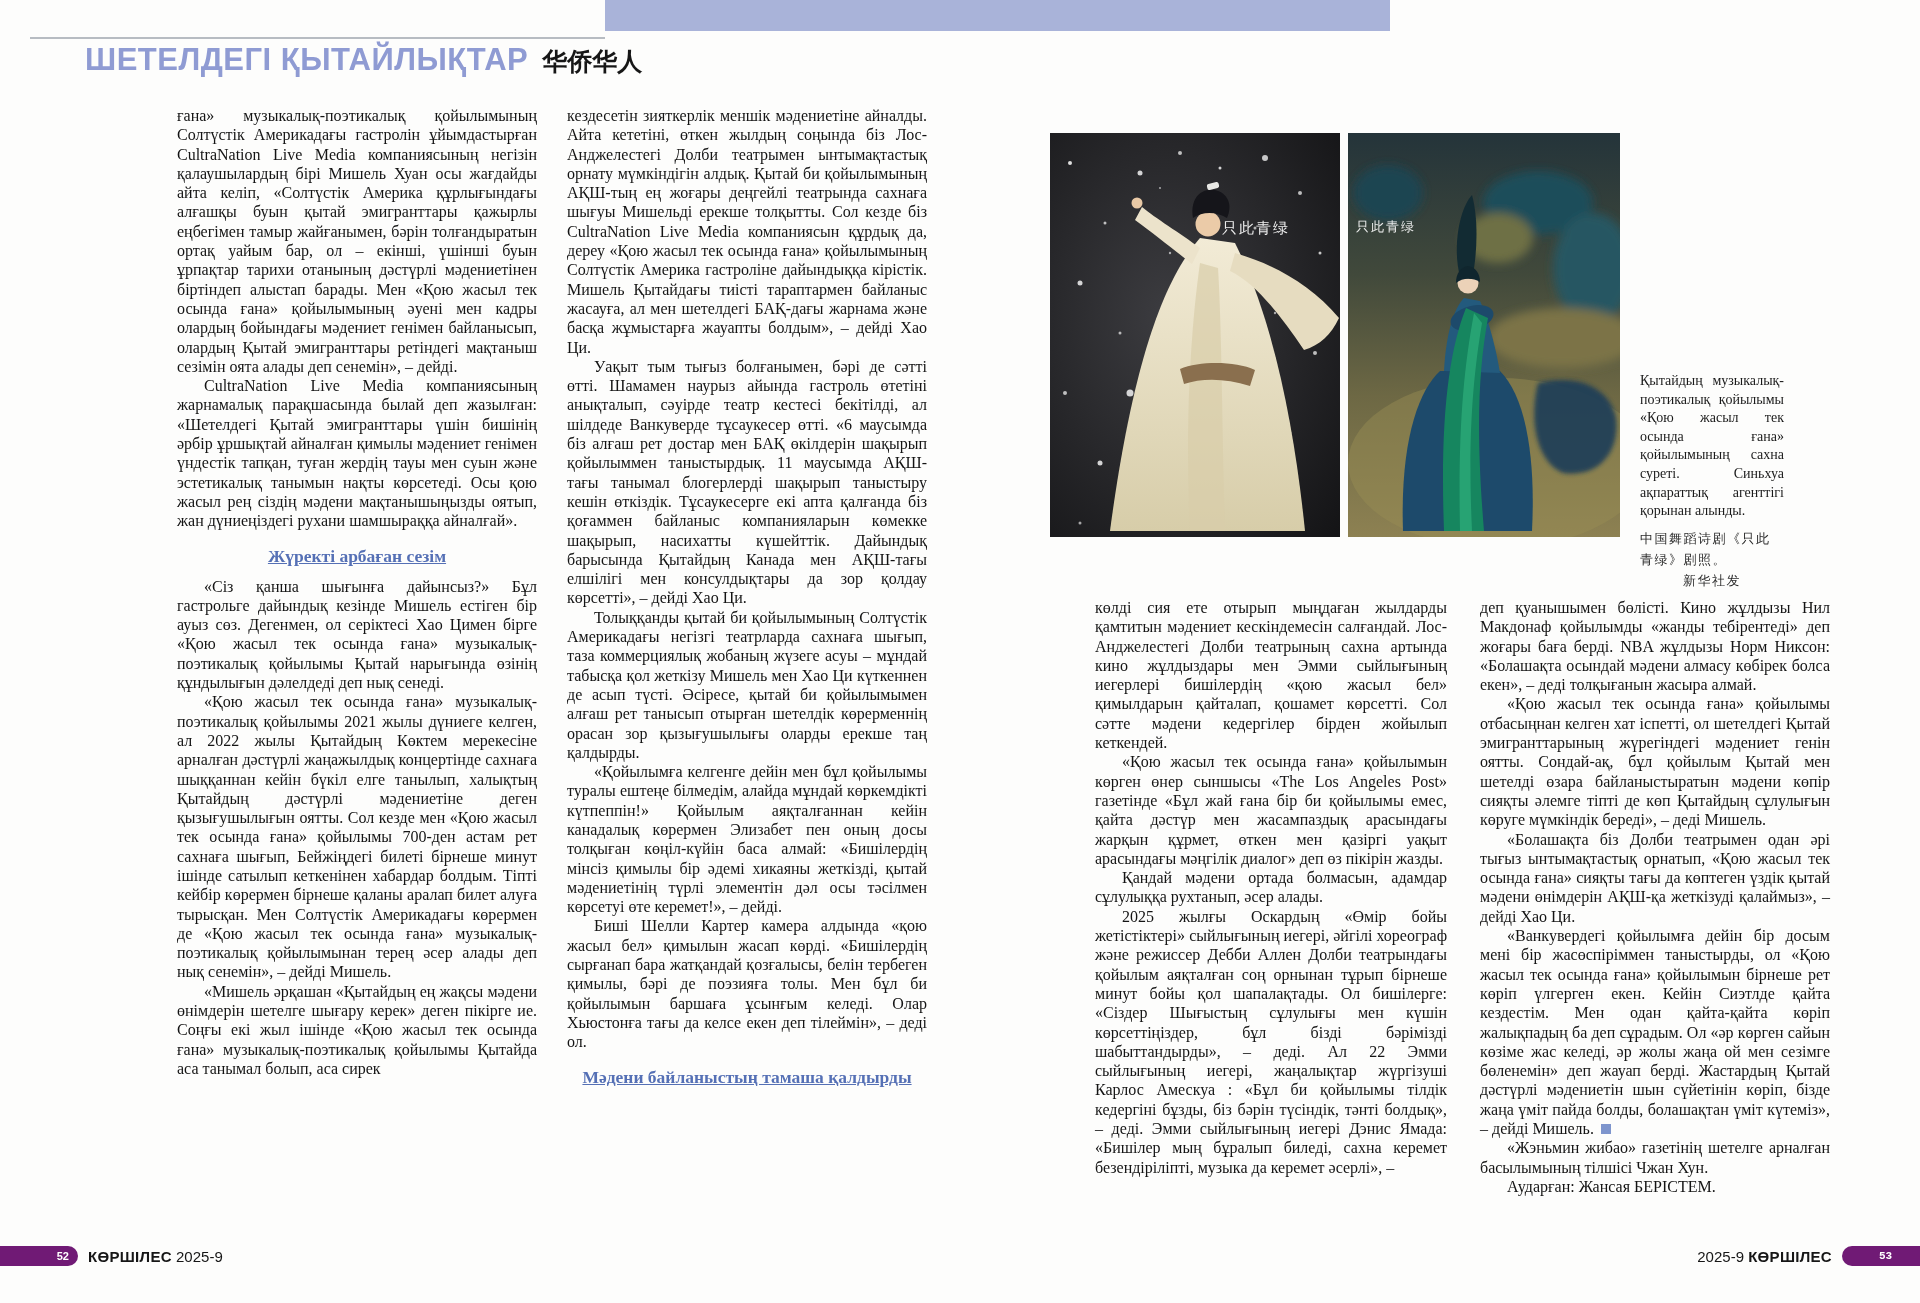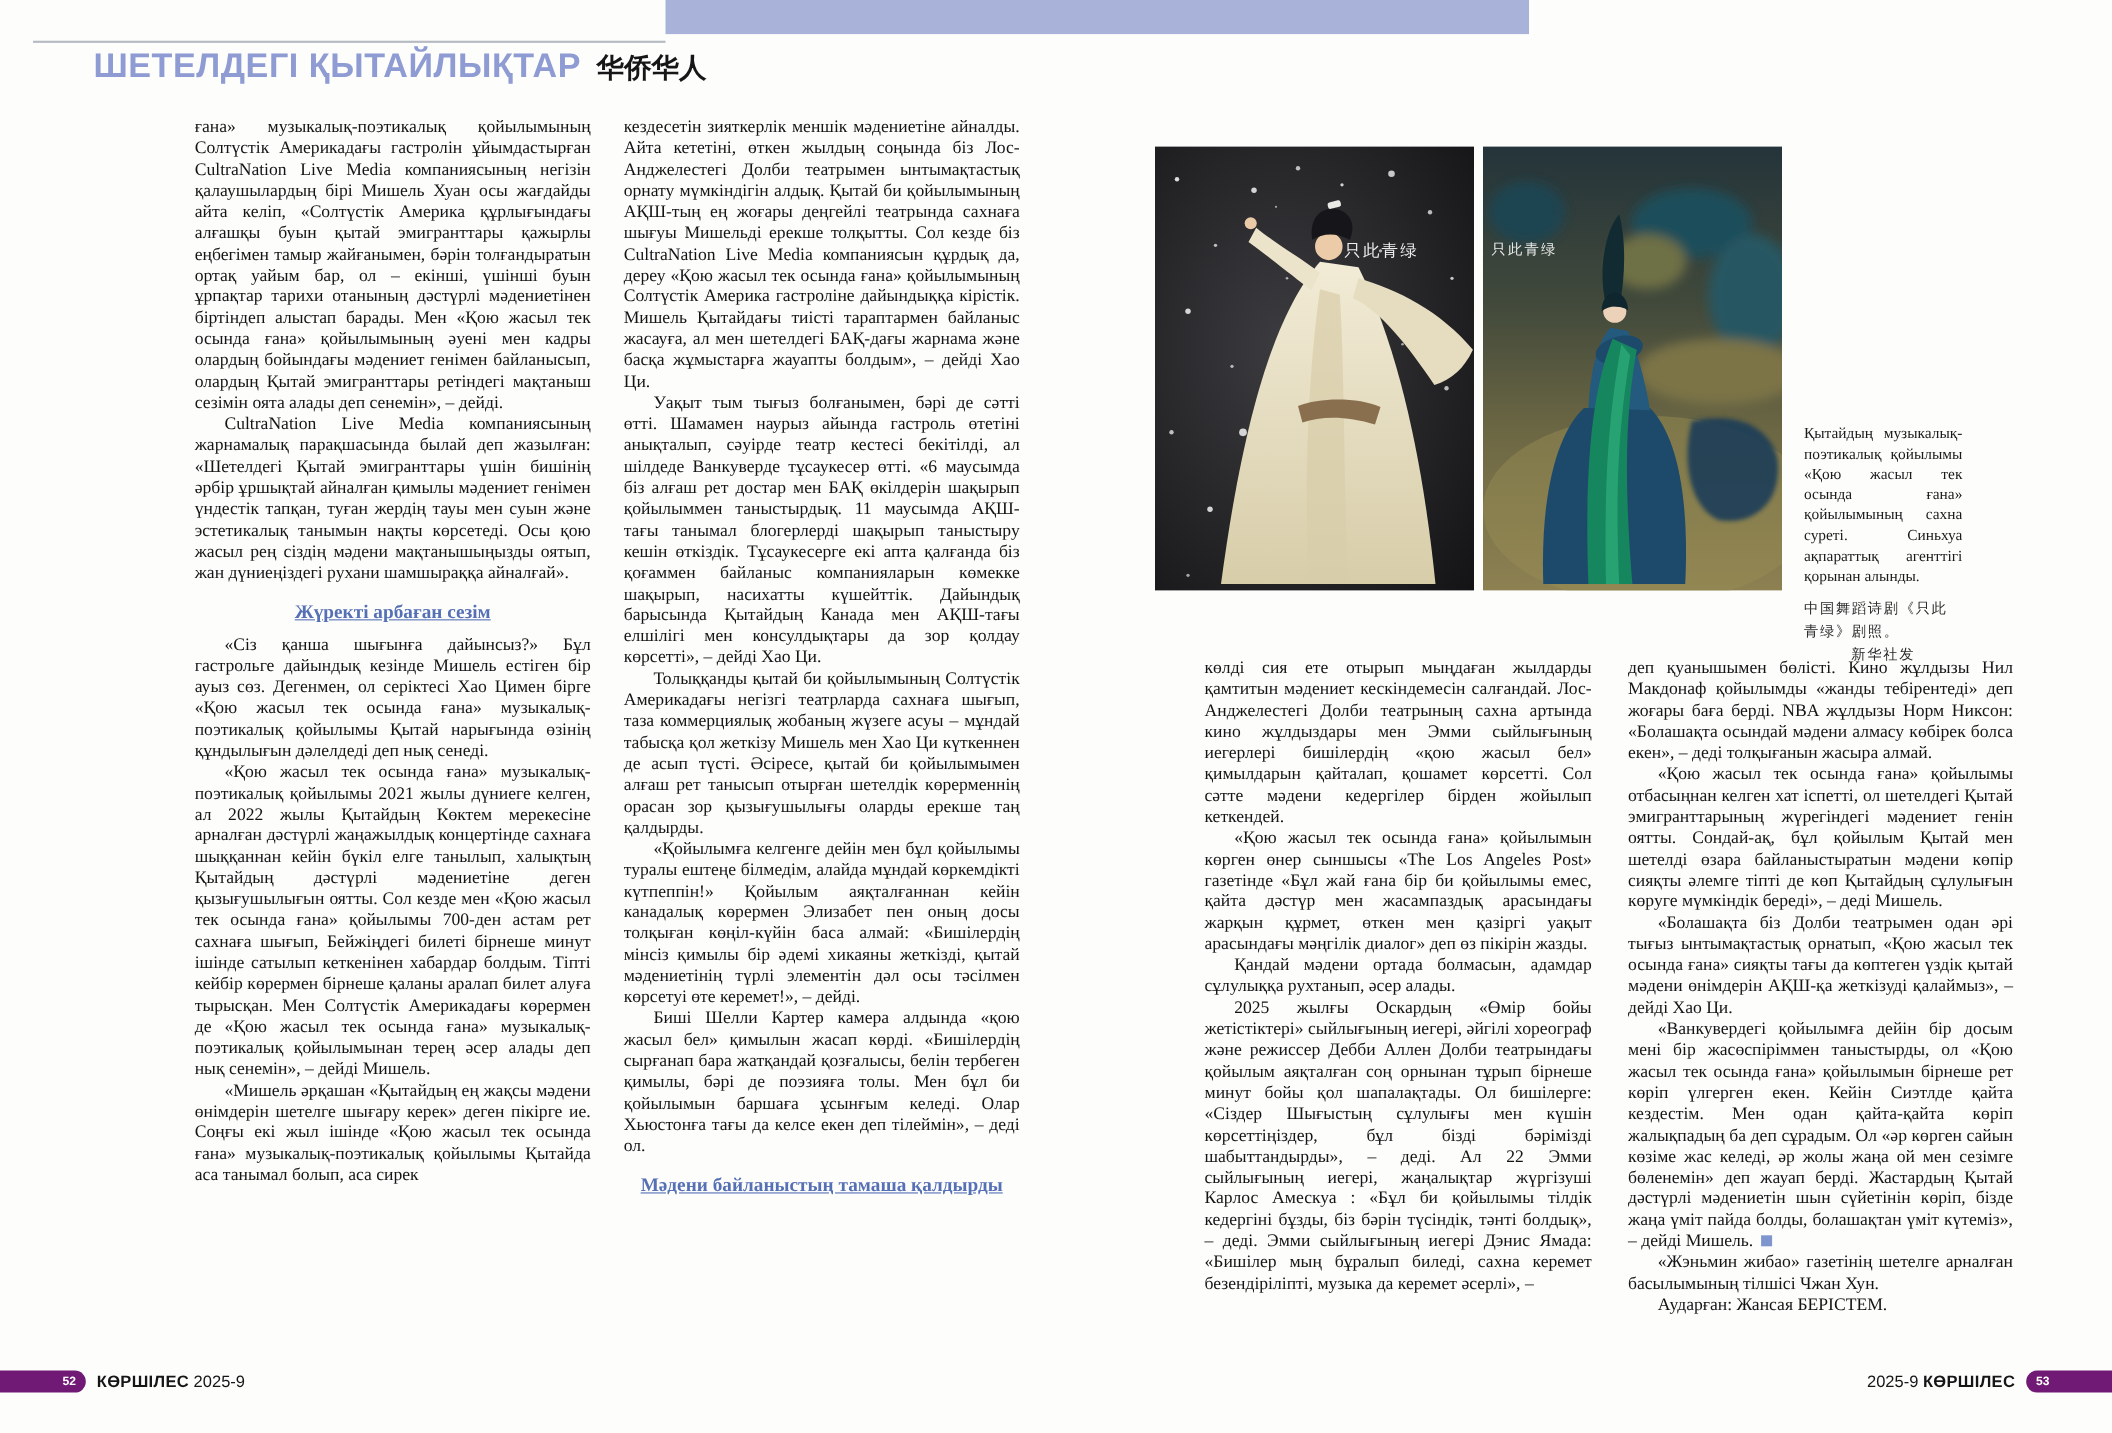--- a/index.html
+++ b/index.html
@@ -30,33 +30,33 @@
             margin-left:7px;vertical-align:baseline;}
 
   
   .photo{overflow:hidden;}
   #photo1{left:1050px;top:133px;width:290px;height:404px;}
   #photo2{left:1348px;top:133px;width:272px;height:404px;}
   .photo svg{display:block;width:100%;height:100%;}
 
   
   #caption{left:1640px;top:372px;width:144px;font-size:14px;line-height:18.6px;
-           text-align:justify;color:#1a1a1a;margin-top:14px;}
+           text-align:justify;color:#1a1a1a;}
   #caption .zh{margin-top:7px;font-size:13px;line-height:21px;letter-spacing:1.5px;
                color:#2b2b2b;text-align:left;}
   #caption .zh-credit{margin-top:2px;font-size:13px;letter-spacing:1.5px;color:#2b2b2b;
                text-align:center;}
 
   
   .pill{height:20px;background:#701a75;color:#fff;font-family:"Liberation Sans",sans-serif;
         font-weight:bold;font-size:11px;line-height:20px;}
   #pill-left{left:0;top:1246px;width:78px;border-radius:0 10px 10px 0;text-align:right;
              padding-right:9px;box-sizing:border-box;}
-  #pill-right{left:1842px;top:1246px;width:78px;border-radius:10px 0 0 10px;text-align:left;
-             padding-left:9px;box-sizing:border-box;}
+  #pill-right{left:1842px;top:1246px;width:78px;border-radius:10px 0 0 10px;text-align:center;
+             padding-left:9px;box-sizing:border-box;font-family:Liberation Mono, monospace;}
   .folio{top:1248px;font-family:"Liberation Sans",sans-serif;font-size:15px;color:#161616;
          white-space:nowrap;}
   #folio-left{left:88px;}
   #folio-right{right:88px;text-align:right;}
   .folio .mag{font-weight:bold;letter-spacing:.3px;}
 </style>
 </head>
 <body>
 
 <div class="abs topbar"></div>

